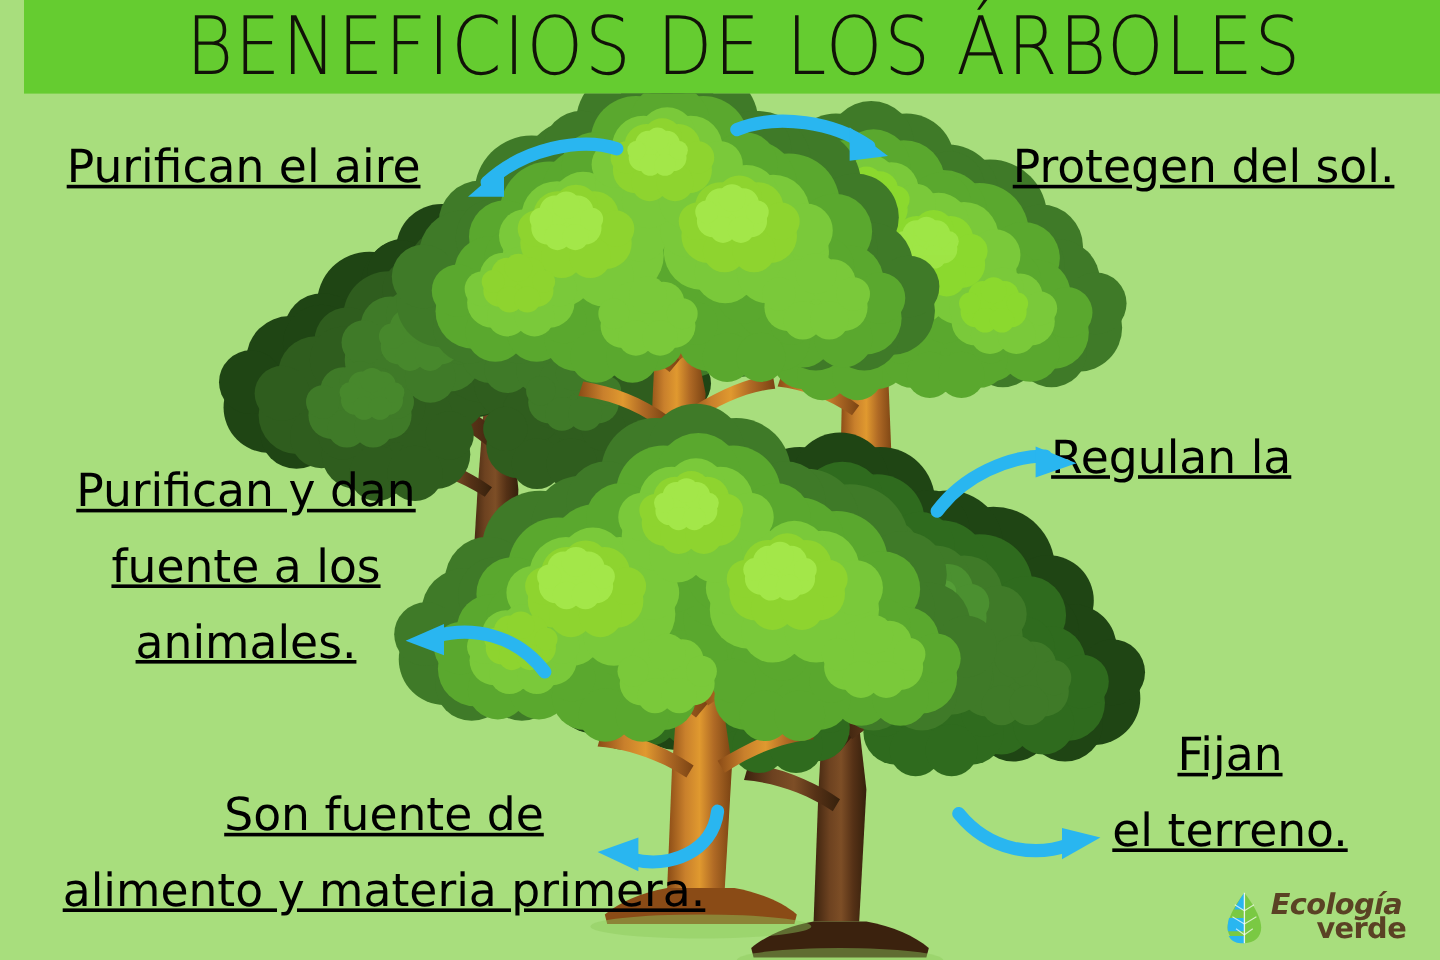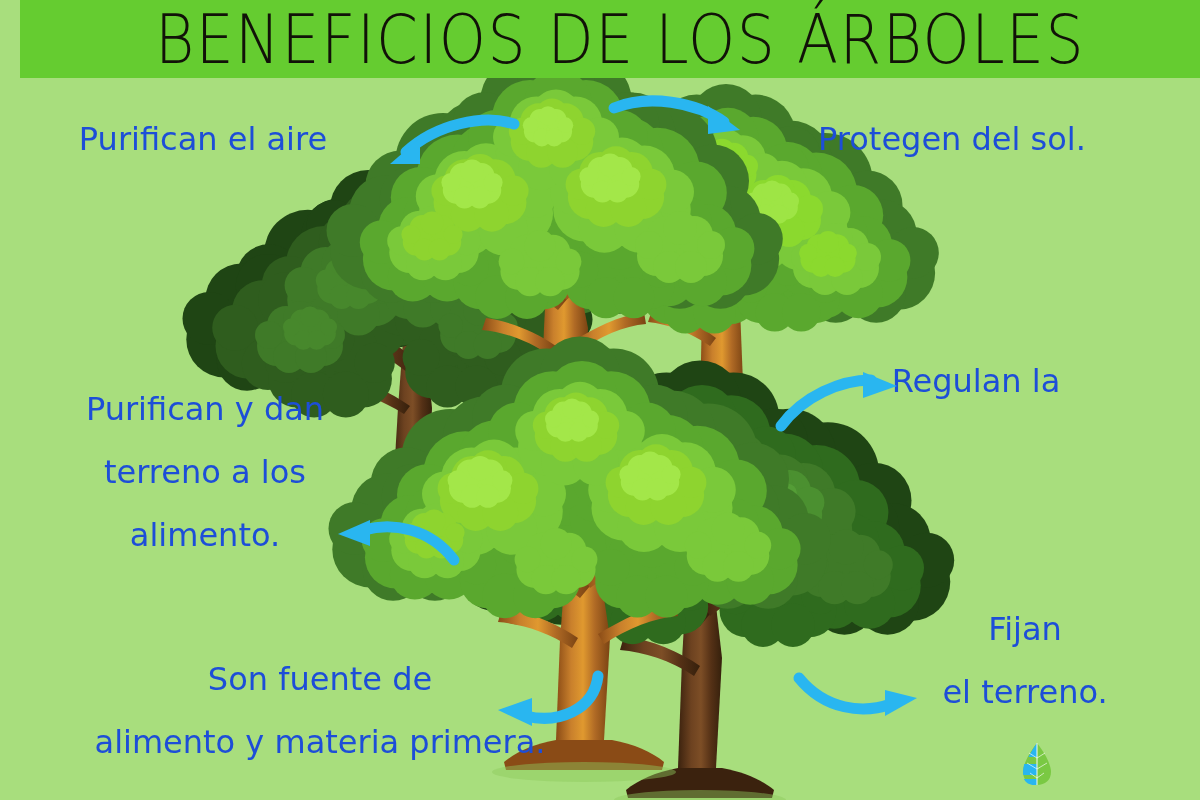--- a/index.html
+++ b/index.html
@@ -33,32 +33,33 @@
     transform:scaleY(1.12);
   }
 
   
   #art { position:absolute; left:0; top:78px; width:1200px; height:722px; }
   #art svg { display:block; width:100%; height:100%; }
 
   
   .caption {
     position:absolute;
-    color:#1d4ed8;
+    color:#000000;
     font-family:"DejaVu Sans", sans-serif;
     font-weight:400;
-    font-size:32px;
+    font-size:38px;
     line-height:63px;
     white-space:nowrap;
+    text-decoration:underline;
   }
   .caption .ln { display:block; }
   .c-center  { text-align:center; }
 
   #cap-aire        { left:8px;   top:108px;  width:390px; }
-  #cap-sol         { left:742px; top:108px;  width:420px; text-align:center; }
+  #cap-sol         { left:742px; top:108px;  width:420px; text-align:right; }
   #cap-animales    { left:10px;  top:378px;  width:390px; }
   #cap-temperatura { left:760px; top:350px;  width:432px; text-align:center; }
   #cap-fijan       { left:860px; top:598px;  width:330px; text-align:center; }
   #cap-alimento    { left:0px;   top:648px;  width:640px; text-align:center; }
 
   
   .arrow { position:absolute; pointer-events:none; }
   .arrow svg { display:block; overflow:visible; }
 
   #arw-aire        { left:380px; top:112px; }
@@ -352,22 +353,22 @@
   <div class="caption c-center" id="cap-aire">
     <span class="ln">Purifican el aire</span>
   </div>
 
   <div class="caption" id="cap-sol">
     <span class="ln">Protegen del sol.</span>
   </div>
 
   <div class="caption c-center" id="cap-animales">
     <span class="ln">Purifican y dan</span>
-    <span class="ln">terreno a los</span>
-    <span class="ln">alimento.</span>
+    <span class="ln">fuente a los</span>
+    <span class="ln">animales.</span>
   </div>
 
   <div class="caption" id="cap-temperatura">
     <span class="ln">Regulan la</span>
   </div>
 
   <div class="caption" id="cap-alimento">
     <span class="ln">Son fuente de</span>
     <span class="ln">alimento y materia primera.</span>
   </div>
@@ -419,15 +420,19 @@
     </svg>
   </div>
 
   <div id="logo">
     <svg id="logo-leaf" viewBox="0 0 30 44">
       <path d="M15 1 C25 14 29 24 29 30 C29 38 23 43 15 43 C7 43 1 38 1 30 C1 24 5 14 15 1 Z" fill="#7ac943"></path>
       <path d="M15 1 C12 5 9 10 6.5 15 L15 15 Z M2.2 22 C1.5 25 1 27.5 1 30 C1 31 1.1 32 1.3 33 L15 33 L15 22 Z M1.9 37 C3.6 40.7 7.6 43 12 43 L15 43 L15 37 Z" fill="#29b6f0"></path>
       <path d="M15 1 L15 43" stroke="#ffffff" stroke-width="1.1" opacity="0.85" fill="none"></path>
       <path d="M15 16 L7 11 M15 16 L23 11 M15 27 L5 21 M15 27 L25 21 M15 36 L8 31 M15 36 L22 31" stroke="#ffffff" stroke-width="0.9" opacity="0.7" fill="none"></path>
     </svg>
+    <div id="logo-words">
+      <span id="logo-eco">Ecología</span>
+      <span id="logo-verde">verde</span>
+    </div>
   </div>
 
 </div>
 
 </body></html>

